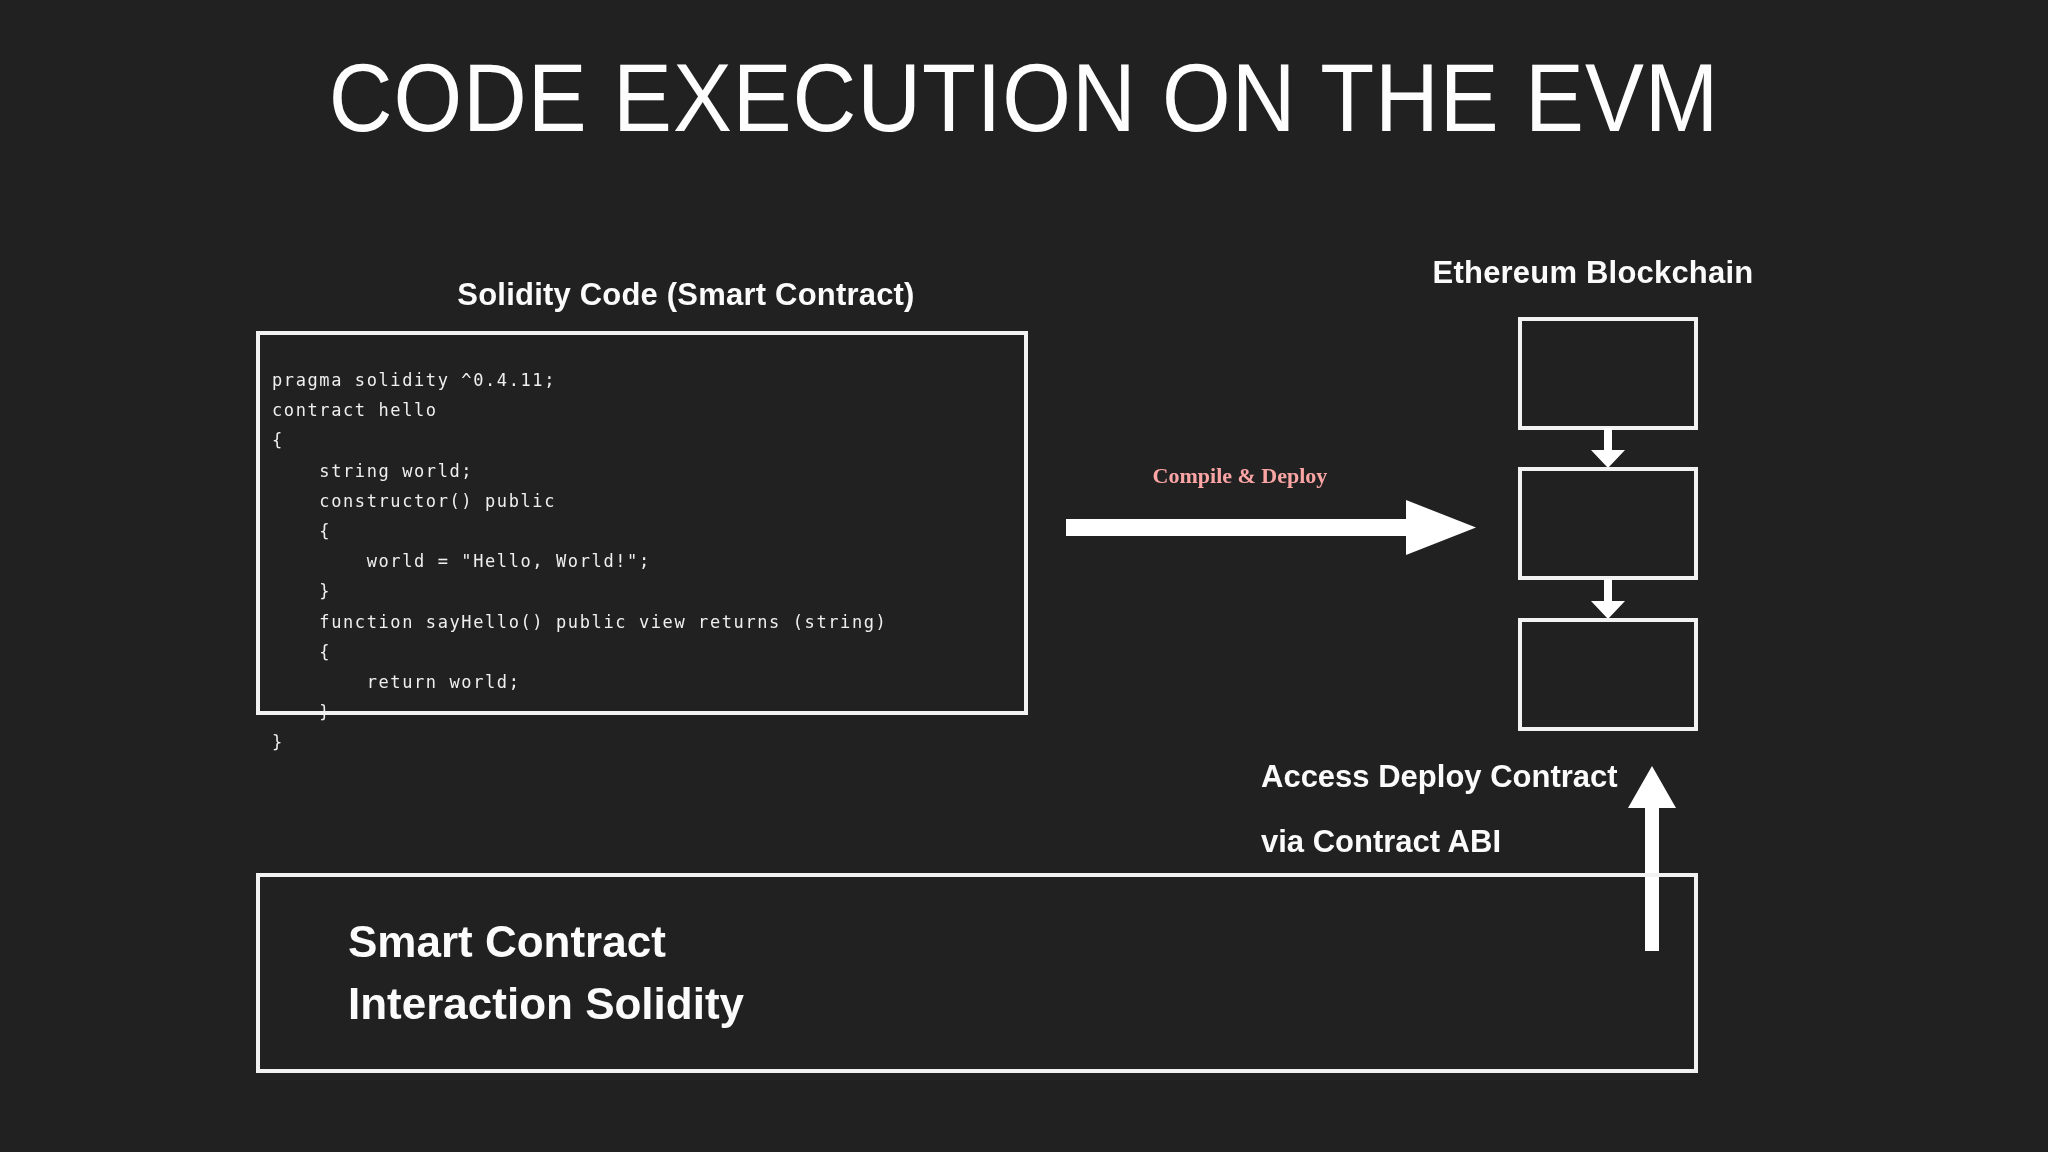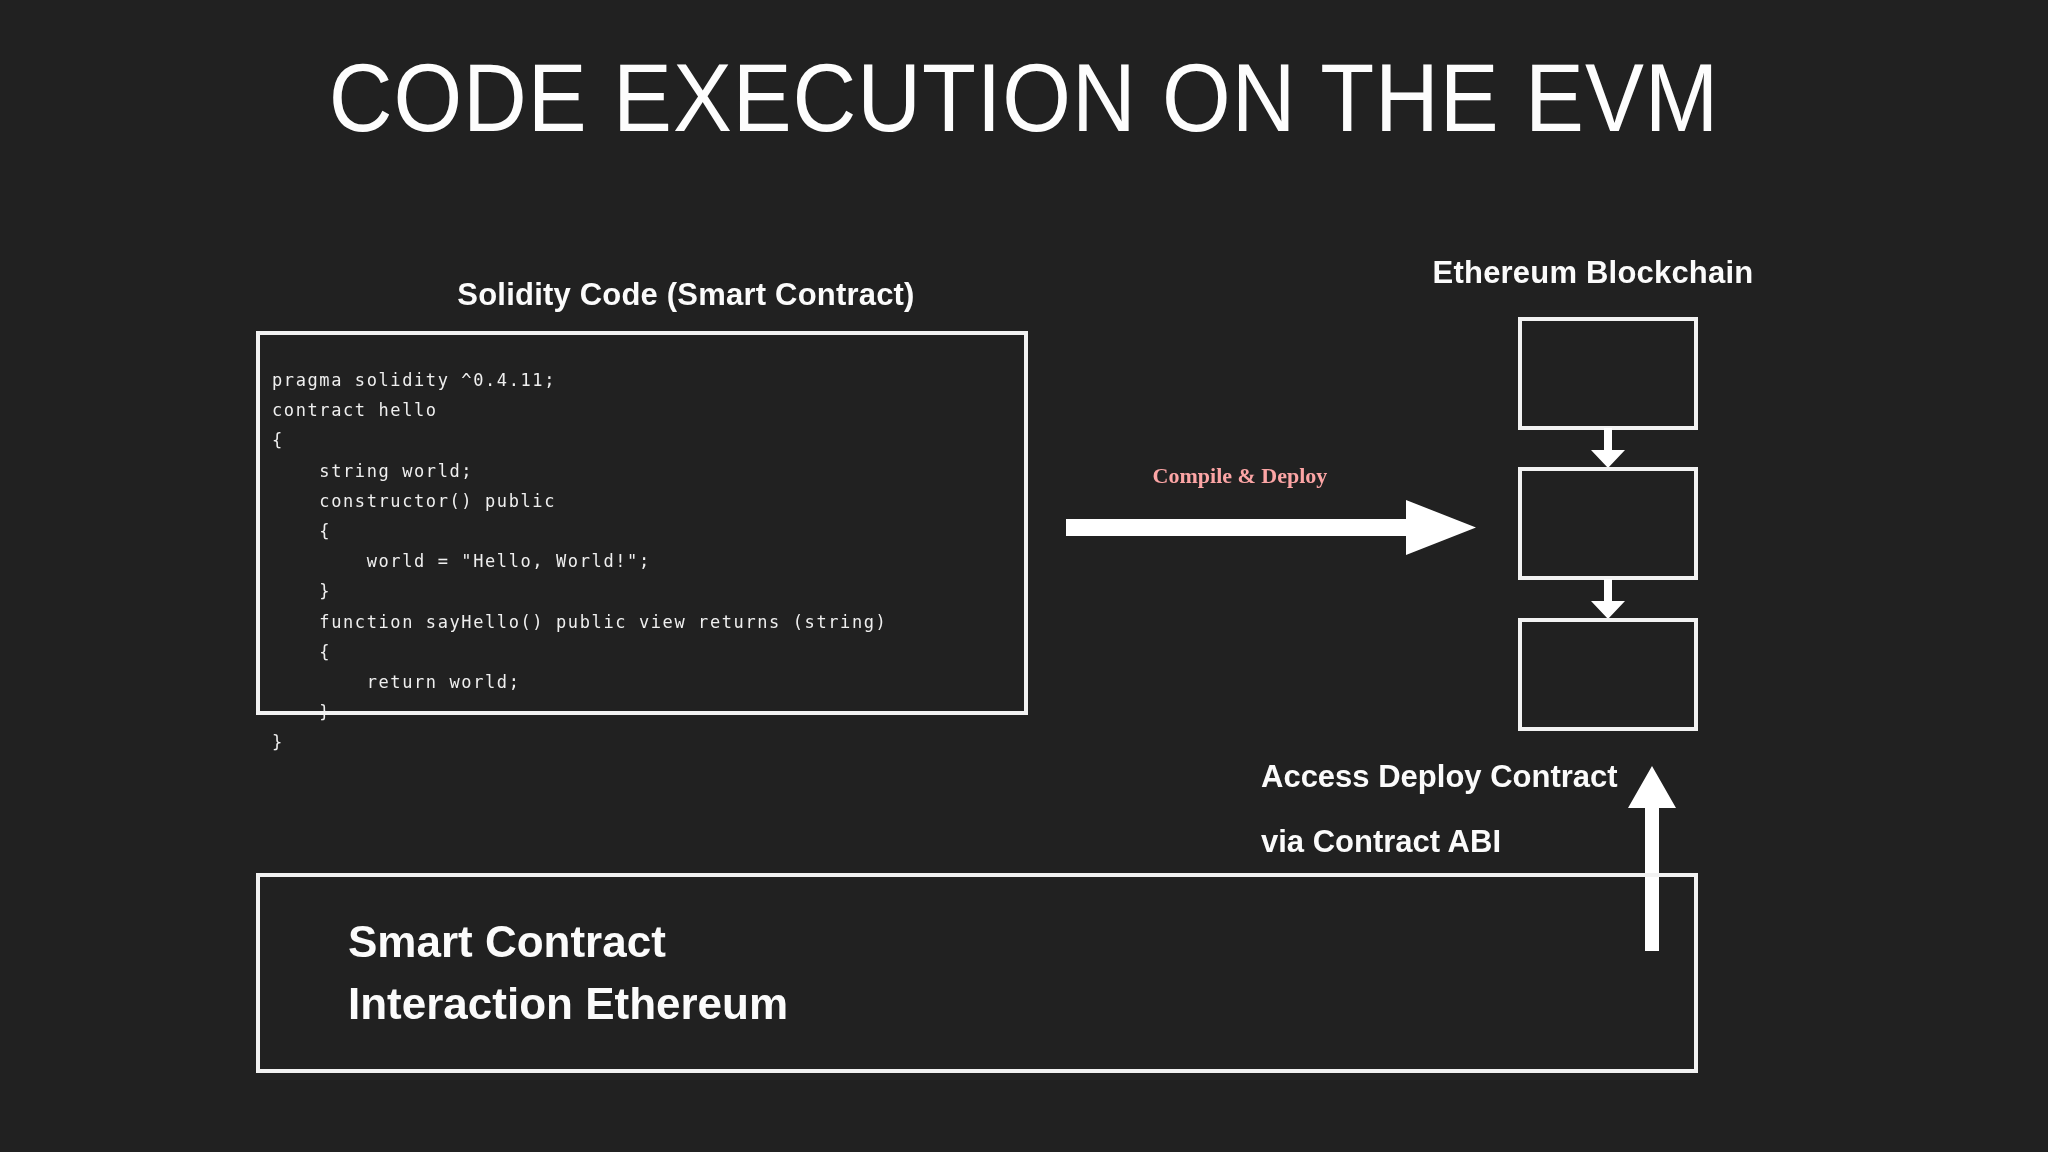--- a/index.html
+++ b/index.html
@@ -238,15 +238,15 @@
 <div id="abi-line-1" class="abi-line">Access Deploy Contract</div>
 <div id="abi-line-2" class="abi-line">via Contract ABI</div>
 
 <svg id="abi-arrow" viewBox="0 0 48 185">
   <path d="M24 0 L48 42 L31 42 L31 185 L17 185 L17 42 L0 42 Z" fill="#ffffff"></path>
 </svg>
 
 <div id="bottom-bar">
   <div id="library-cell">
     <span class="library-line">Smart Contract</span>
-    <span class="library-line">Interaction Ethereum</span>
+    <span class="library-line">Interaction Solidity</span>
   </div>
 </div>
 
 </body></html>

